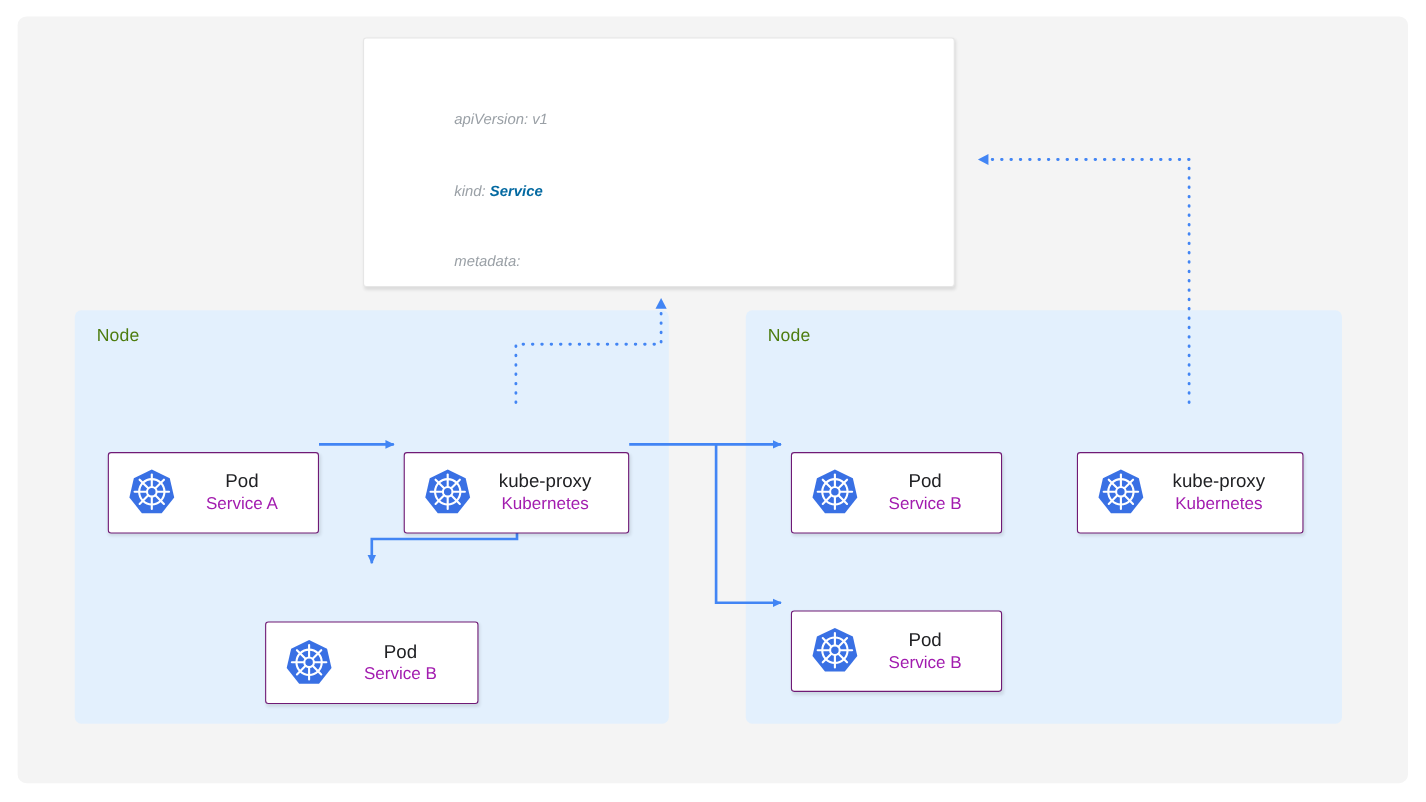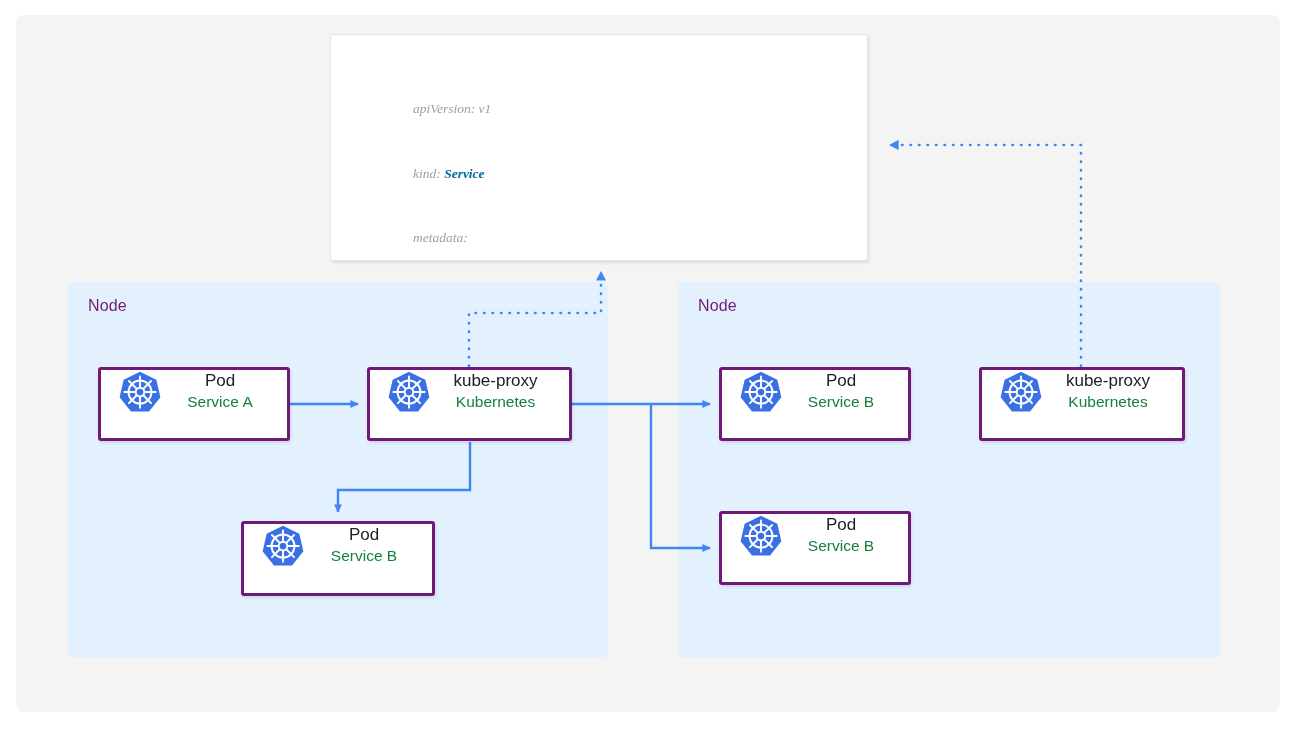--- a/index.html
+++ b/index.html
@@ -34,21 +34,21 @@
 
   
   .node-box {
     position: absolute;
     background: #e3f0fd;
     border-radius: 6px;
   }
   .node-label {
     position: absolute;
     font-size: 16px;
-    color: #701a75;
+    color: #4d7c0f;
     letter-spacing: 0.1px;
     white-space: nowrap;
   }
 
   
   .yaml-card {
     position: absolute;
     left: 330px;
     top: 34px;
     width: 538px;
@@ -57,40 +57,42 @@
     border: 1px solid #e6e6e6;
     border-radius: 3px;
     box-shadow: 1px 2px 3px rgba(0,0,0,0.10);
     box-sizing: border-box;
     overflow: hidden;
   }
   .yaml-text {
     position: absolute;
     left: 82px;
     top: 20px;
-    font-family: Liberation Serif, serif;
+    font-family: Liberation Sans, sans-serif;
     font-style: italic;
     font-size: 13.5px;
     line-height: 21.5px;
     color: #9aa0a6;
     white-space: pre;
   }
   .yaml-line { display: block; white-space: pre; }
   .yaml-line .kw { color: #9aa0a6; font-weight: normal; text-align: center; }
   .yaml-line .bold-val { color: #0369a1; font-weight: bold; }
 
   
   .card {
     position: absolute;
     background: #ffffff;
-    border: 3px solid #701a75;
+    border: 1px solid #701a75;
     border-radius: 3px;
     box-shadow: 1px 2px 3px rgba(0,0,0,0.10);
     box-sizing: border-box;
     display: flex;
+    align-items: center;
+    margin-top: 44px;
   }
   .card .k8s-icon {
     flex: 0 0 auto;
     margin-left: 16px;
     width: 46px;
     height: 46px;
     display: block;
   }
   .card .card-text {
     flex: 1 1 auto;
@@ -100,21 +102,21 @@
   }
   .card .card-title {
     display: block;
     font-size: 17px;
     color: #202124;
     white-space: nowrap;
   }
   .card .card-sub {
     display: block;
     font-size: 15.5px;
-    color: #15803d;
+    color: #a21caf;
     white-space: nowrap;
   }
 
   
   .connectors {
     position: absolute;
     left: 0;
     top: 0;
     width: 1296px;
     height: 729px;

